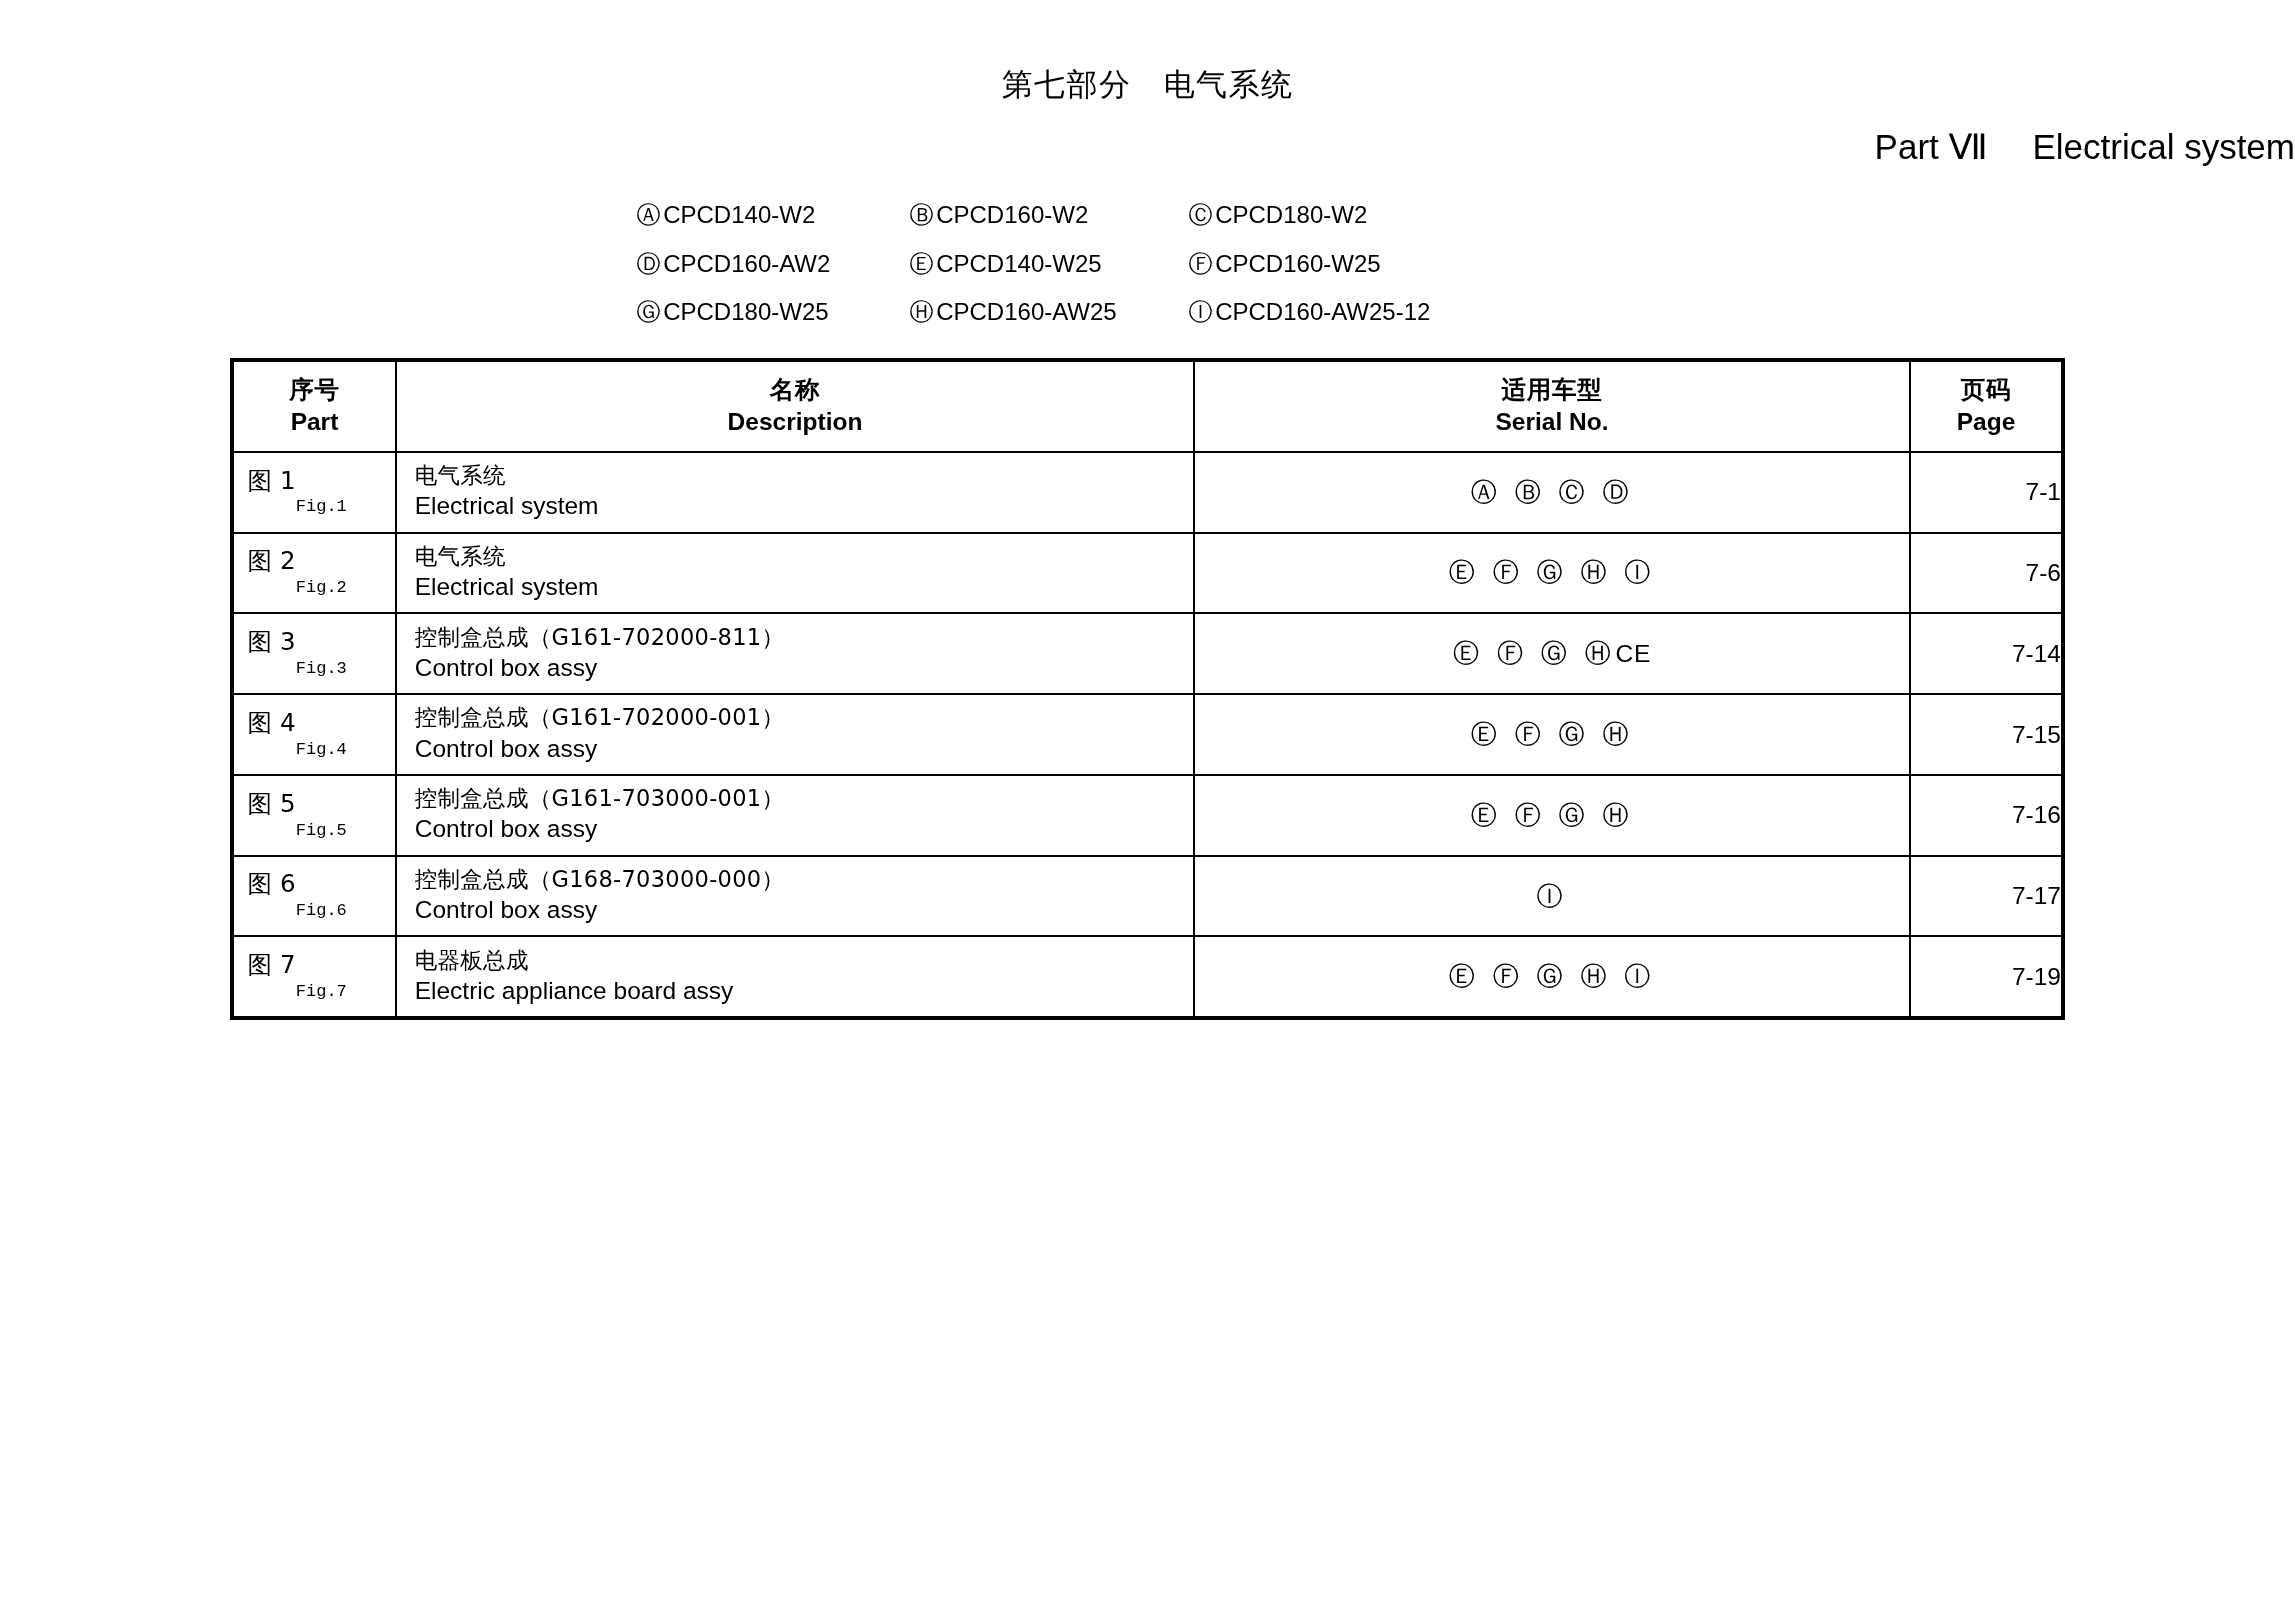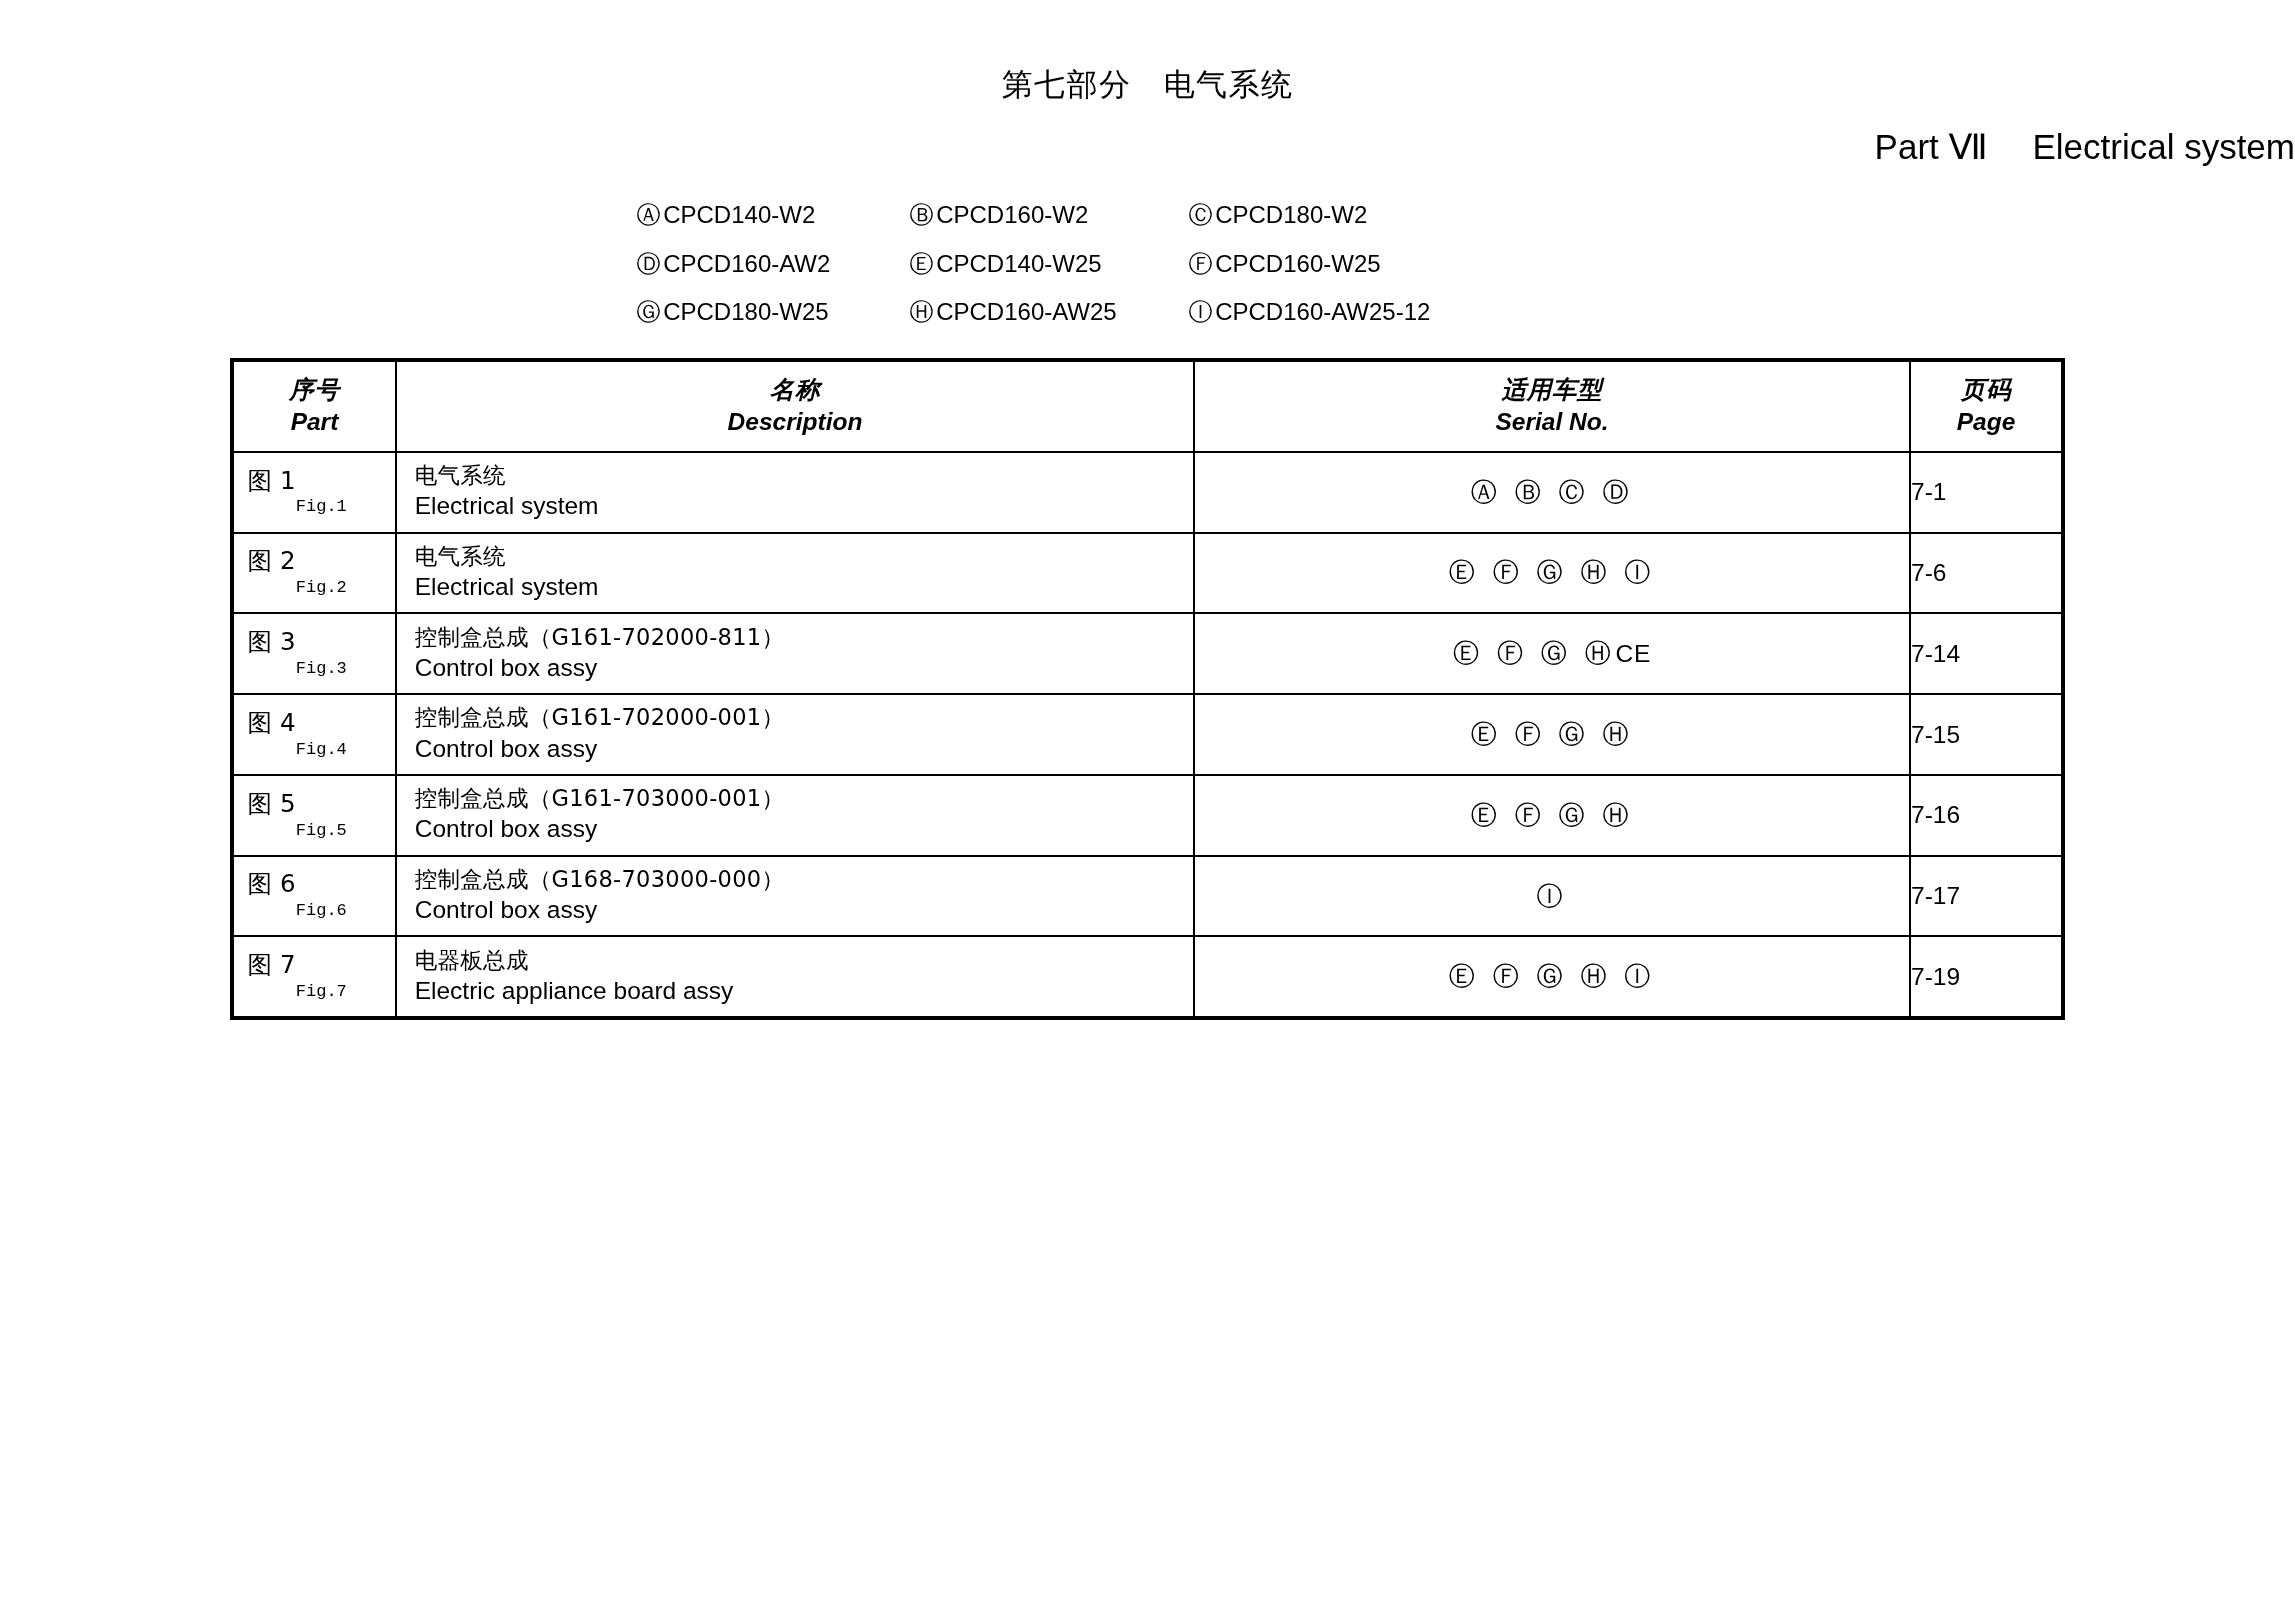--- a/index.html
+++ b/index.html
@@ -89,21 +89,20 @@
   }
   th.c-item   { width: 161px; }
   th.c-desc   { width: 796px; }
   th.c-serial { width: 714px; }
   th.c-page   { width: 150px; }
 
   .hdr-cell {
     text-align: center;
     padding: 12.3px 0 13.6px 0;
     line-height: 1.28;
-    font-style: italic;
   }
   .hdr-cn {
     font-family: "DejaVu Sans", sans-serif;
     font-size: 24.5px;
     letter-spacing: 0.7px;
   }
   .hdr-en {
     font-family: "Liberation Sans", sans-serif;
     font-size: 24.5px;
   }
@@ -140,21 +139,21 @@
     font-size: 26px;
     letter-spacing: 4.8px;
     padding: 6.8px 0;
   }
   .cell-serial .ce {
     font-family: "Liberation Sans", sans-serif;
     font-size: 24.5px;
     letter-spacing: 0.7px;
   }
   .cell-page {
-    text-align: left;
+    text-align: right;
     font-family: "Liberation Sans", sans-serif;
     font-size: 24.5px;
     padding: 6.8px 0;
   }
 </style>
 </head>
 <body>
 
 <div class="page">
 

